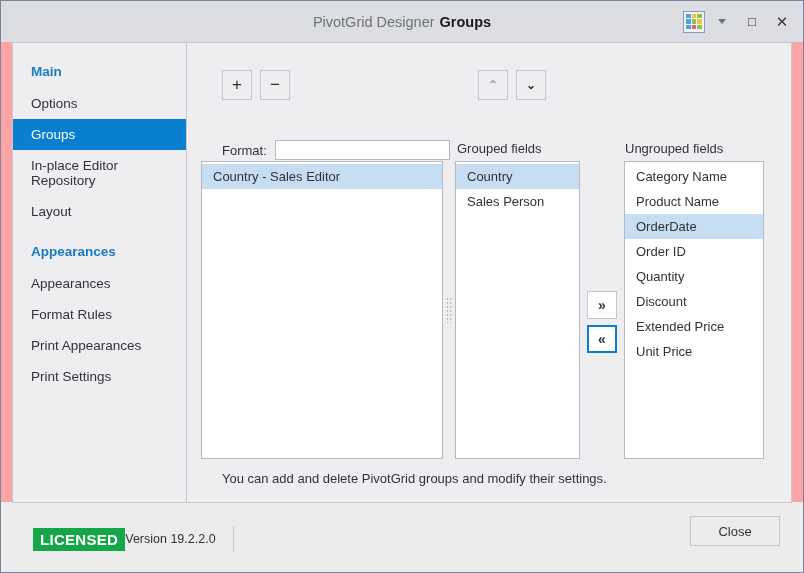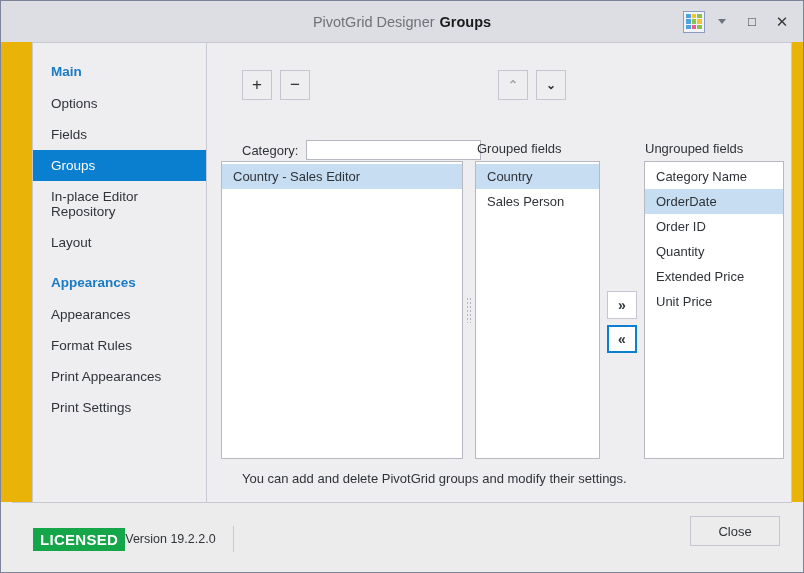--- a/index.html
+++ b/index.html
@@ -7,21 +7,21 @@
     margin: 0; padding: 0;
     width: 804px; height: 573px;
     font-family: "Liberation Sans", sans-serif;
     background: #ffffff;
     overflow: hidden;
   }
   #window {
     position: absolute; left: 0; top: 0;
     width: 804px; height: 573px;
     border: 1px solid #7d8499;
-    background: #eab308;
+    background: #fca5a5;
   }
   
   #titlebar {
     position: absolute; left: 0; top: 0; right: 0; height: 41px;
     background: #dddee4;
     display: flex; align-items: center;
   }
   #title-text {
     position: absolute; left: 0; right: 0; top: 0; height: 41px;
     display: flex; align-items: center; justify-content: center;
@@ -53,21 +53,20 @@
     border-left: 4.5px solid transparent;
     border-right: 4.5px solid transparent;
     border-top: 5px solid #6c757f;
   }
   
   #content {
     position: absolute; left: 11px; top: 41px; right: 11px; bottom: 70px;
     border: 1px solid #c9c9d3;
     border-bottom: none;
     background: #eeeef1;
-    margin-left: 20px;
   }
   #sidebar {
     position: absolute; left: 0; top: 0; width: 174px; bottom: 0;
     border-right: 1px solid #c9c9d3;
     background: #eeeef1;
     padding-top: 12px;
   }
   .side-group {
     color: #1a7bc4; font-weight: bold; font-size: 13.5px;
     padding: 9px 0 9px 18px;
@@ -223,21 +222,20 @@
         <span>✕</span>
       </div>
     </div>
   </div>
 
   <div id="content">
 
     <div id="sidebar">
       <div class="side-group">Main</div>
       <div class="side-item">Options</div>
-      <div class="side-item">Fields</div>
       <div class="side-item selected">Groups</div>
       <div class="side-item">In-place Editor Repository</div>
       <div class="side-item">Layout</div>
 
       <div class="side-group" style="padding-top:17px">Appearances</div>
       <div class="side-item">Appearances</div>
       <div class="side-item">Format Rules</div>
 
       <div class="side-item">Print Appearances</div>
       <div class="side-item">Print Settings</div>
@@ -257,21 +255,21 @@
       <div id="toolbar-right">
         <div class="sq-btn dim">
           <span class="chev">⌃</span>
         </div>
         <div class="sq-btn">
           <span class="chev">⌄</span>
         </div>
       </div>
 
       <div id="caption-row">
-        <span id="caption-label">Category:</span>
+        <span id="caption-label">Format:</span>
         <input id="caption-input" type="text" placeholder="" style="">
       </div>
 
       <span class="col-label" style="left:269px">Grouped fields</span>
       <span class="col-label" style="left:437px">Ungrouped fields</span>
 
       <div class="listbox" id="groups-list">
         <div class="row selected">Country - Sales Editor</div>
       </div>
 
@@ -288,23 +286,25 @@
         <div class="move-btn">
           <span>»</span>
         </div>
         <div class="move-btn focused">
           <span>«</span>
         </div>
       </div>
 
       <div class="listbox" id="ungrouped-list">
         <div class="row">Category Name</div>
+        <div class="row">Product Name</div>
         <div class="row selected">OrderDate</div>
         <div class="row">Order ID</div>
         <div class="row">Quantity</div>
+        <div class="row">Discount</div>
         <div class="row">Extended Price</div>
         <div class="row">Unit Price</div>
       </div>
 
       <div id="hint">You can add and delete PivotGrid groups and modify their settings.</div>
     </div>
   </div>
 
   <div id="footer">
     <div id="footer-sep"></div>

